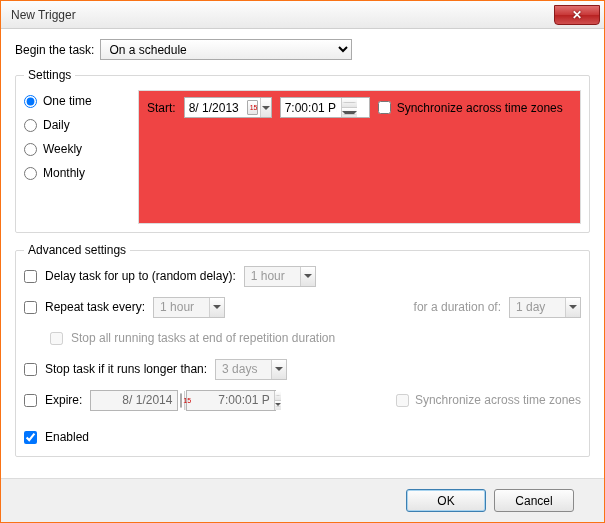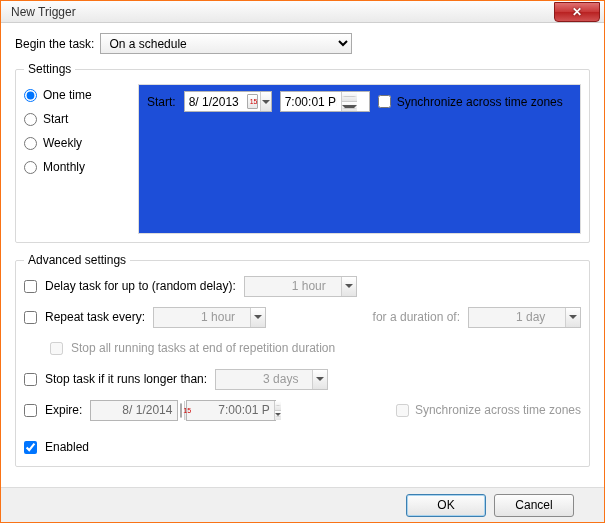--- a/index.html
+++ b/index.html
@@ -12,38 +12,38 @@
   .row { display:flex; align-items:center; }
   .begin-row { margin-bottom: 8px; }
   .begin-row label { margin-right: 6px; }
   select.begin { width: 252px; height: 21px; border:1px solid #aaa; background:linear-gradient(#fff,#eee); padding:0 4px; }
   fieldset { border:1px solid #d9d9d9; border-radius:2px; margin:0 0 10px 0; padding: 8px 8px 8px 8px; }
   fieldset > legend { padding: 0 4px; color:#000; }
   .settings-body { display:flex; gap:24px; }
   .radio-col { width: 90px; display:flex; flex-direction:column; gap:10px; padding-top:4px; }
   .radio-item { display:flex; align-items:center; gap:6px; }
   input[type=radio], input[type=checkbox] { margin:0; width:13px; height:13px; }
-  .detail-box { flex:1; border:1px solid #dcdcdc; background:#1d4ed8; padding:6px 8px; height:150px; }
+  .detail-box { flex:1; border:1px solid #dcdcdc; background:#ef4444; padding:6px 8px; height:134px; }
   .start-line { display:flex; align-items:center; gap:8px; }
   .ctrl { display:inline-flex; align-items:center; border:1px solid #b5b5b5; background:#fff; height:21px; }
   .date-ctrl { width:88px; }
   .date-ctrl input, .time-ctrl input { border:none; outline:none; padding:0 4px; height:19px; font-size:12px; width:60px; background:transparent; }
   .date-cal { width:15px; height:15px; margin:0 2px; background:linear-gradient(#fff,#e8e8e8); border:1px solid #aaa; border-radius:1px; position:relative; }
   .date-cal::after { content:"15"; font-size:7px; color:#c00; position:absolute; top:3px; left:2px; }
   .drop-btn { width:15px; height:19px; border-left:1px solid #ccc; background:linear-gradient(#fff,#e5e5e5); display:flex; align-items:center; justify-content:center; }
   .chev-down { width:0; height:0; border-left:4px solid transparent; border-right:4px solid transparent; border-top:4px solid #555; }
   .time-ctrl { width:90px; }
   .spin { width:16px; height:19px; border-left:1px solid #ccc; display:flex; flex-direction:column; }
   .spin div { flex:1; display:flex; align-items:center; justify-content:center; background:linear-gradient(#fff,#e5e5e5); }
   .spin div:first-child { border-bottom:1px solid #ccc; }
   .tri-up { width:0;height:0;border-left:3px solid transparent;border-right:3px solid transparent;border-bottom:3px solid #555; }
   .tri-dn { width:0;height:0;border-left:3px solid transparent;border-right:3px solid transparent;border-top:3px solid #555; }
   .adv-body { display:flex; flex-direction:column; gap:9px; }
   .adv-row { display:flex; align-items:center; gap:8px; min-height:22px; }
-  .combo { display:inline-flex; height:21px; border:1px solid #c5c5c5; background:#fff; color:#888;padding-left:41px; }
+  .combo { display:inline-flex; height:21px; border:1px solid #c5c5c5; background:#fff; color:#888; }
   .combo.disabled { background:#f5f5f5; color:#9a9a9a; }
   .combo span.val { padding:2px 6px; display:inline-block; min-width:55px; }
   .combo.w70 span.val { min-width:55px; }
   .combo .drop-btn { border-left:1px solid #d0d0d0; }
   .dim { color:#9a9a9a; }
   .indent { margin-left:26px; }
   .ctrl.disabled { background:#f5f5f5; color:#9a9a9a; }
   .ctrl.disabled input { color:#6a6a6a;margin-left:27px; }
   .footer { height:44px; border-top:1px solid #dcdcdc; background:#f0f0f0; display:flex; align-items:center; justify-content:flex-end; gap:8px; padding:0 30px; }
   .btn { width:80px; height:23px; border:1px solid #8a8a8a; background:linear-gradient(#fdfdfd,#e5e5e5); border-radius:3px; display:flex; align-items:center; justify-content:center; cursor:pointer; }
@@ -72,21 +72,21 @@
     <fieldset>
       <legend>Settings</legend>
       <div class="settings-body">
         <div class="radio-col">
           <label class="radio-item">
             <input type="radio" name="freq" checked="" style="">
             <span>One time</span>
           </label>
           <label class="radio-item">
             <input type="radio" name="freq" style="">
-            <span>Start</span>
+            <span>Daily</span>
           </label>
           <label class="radio-item">
             <input type="radio" name="freq" style="">
             <span>Weekly</span>
           </label>
           <label class="radio-item">
             <input type="radio" name="freq" style="">
             <span>Monthly</span>
           </label>
         </div>

